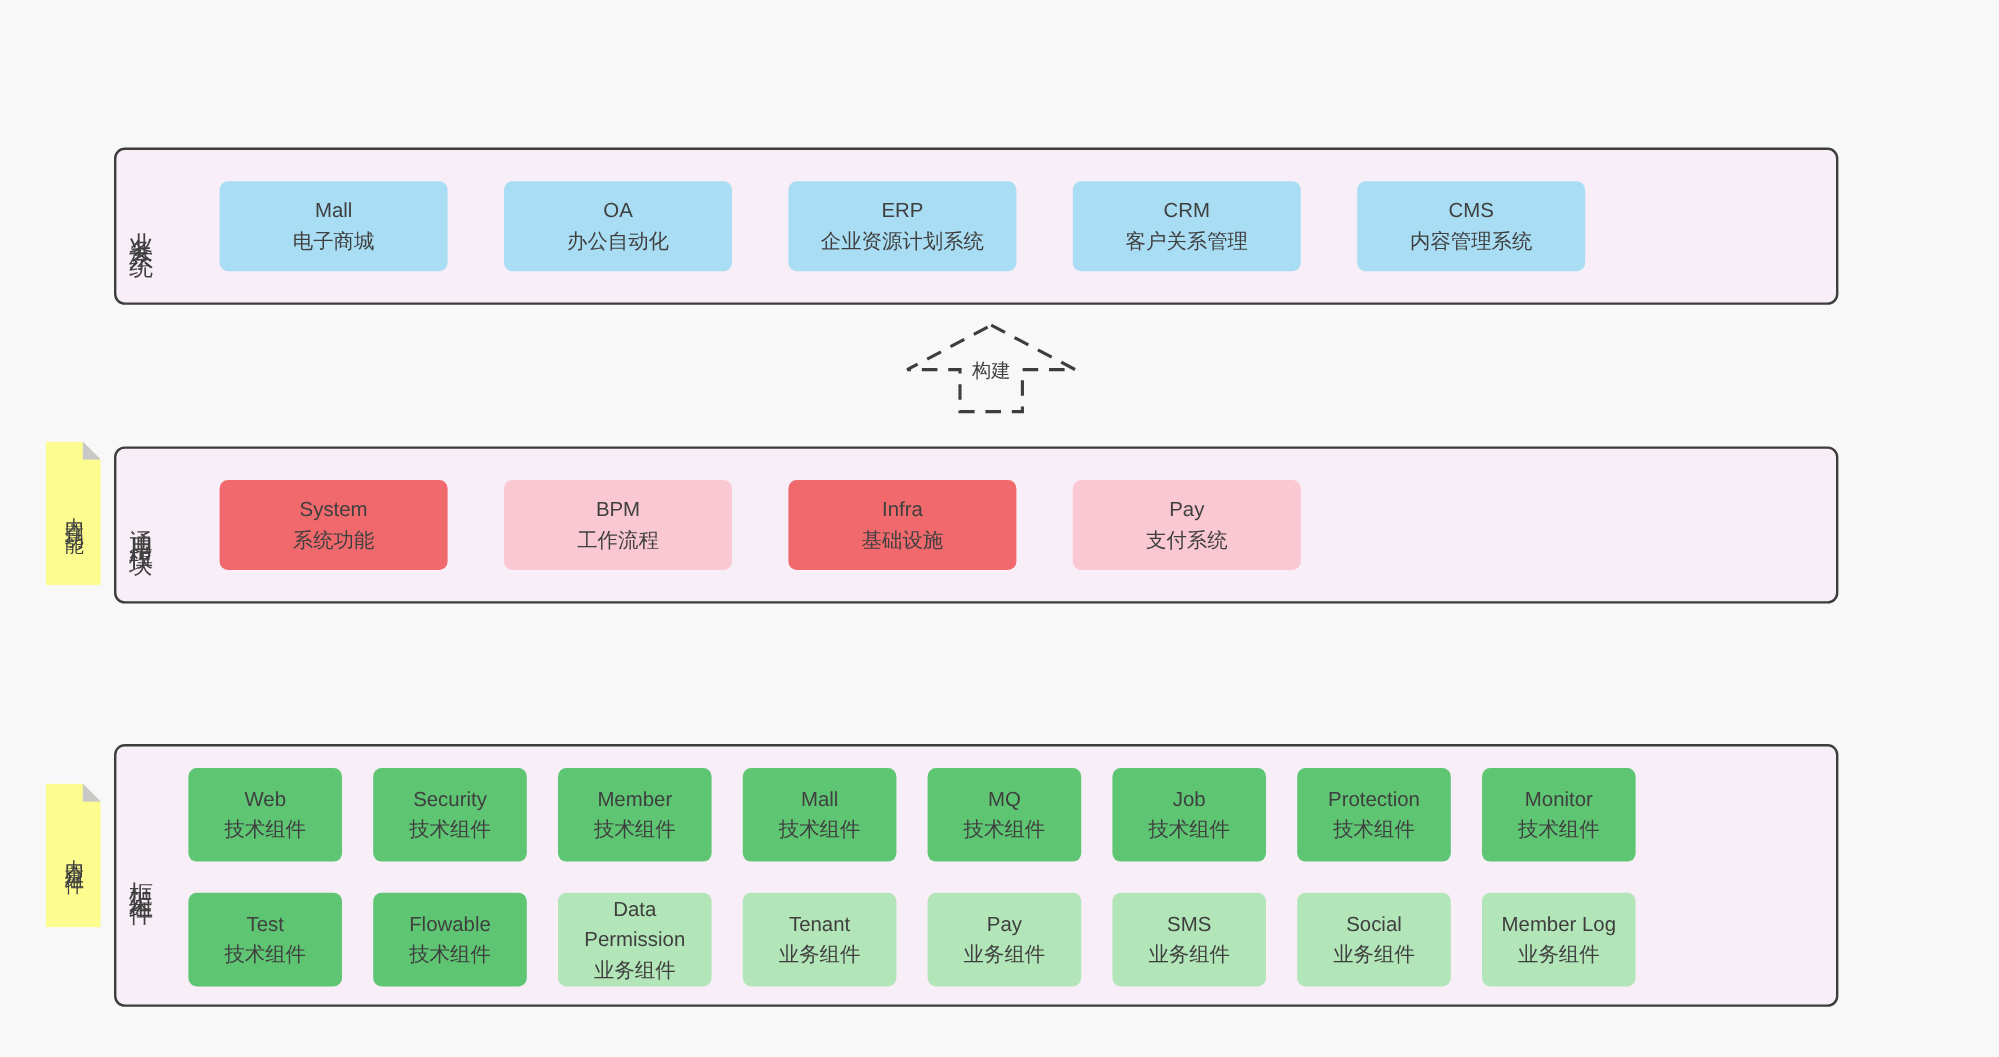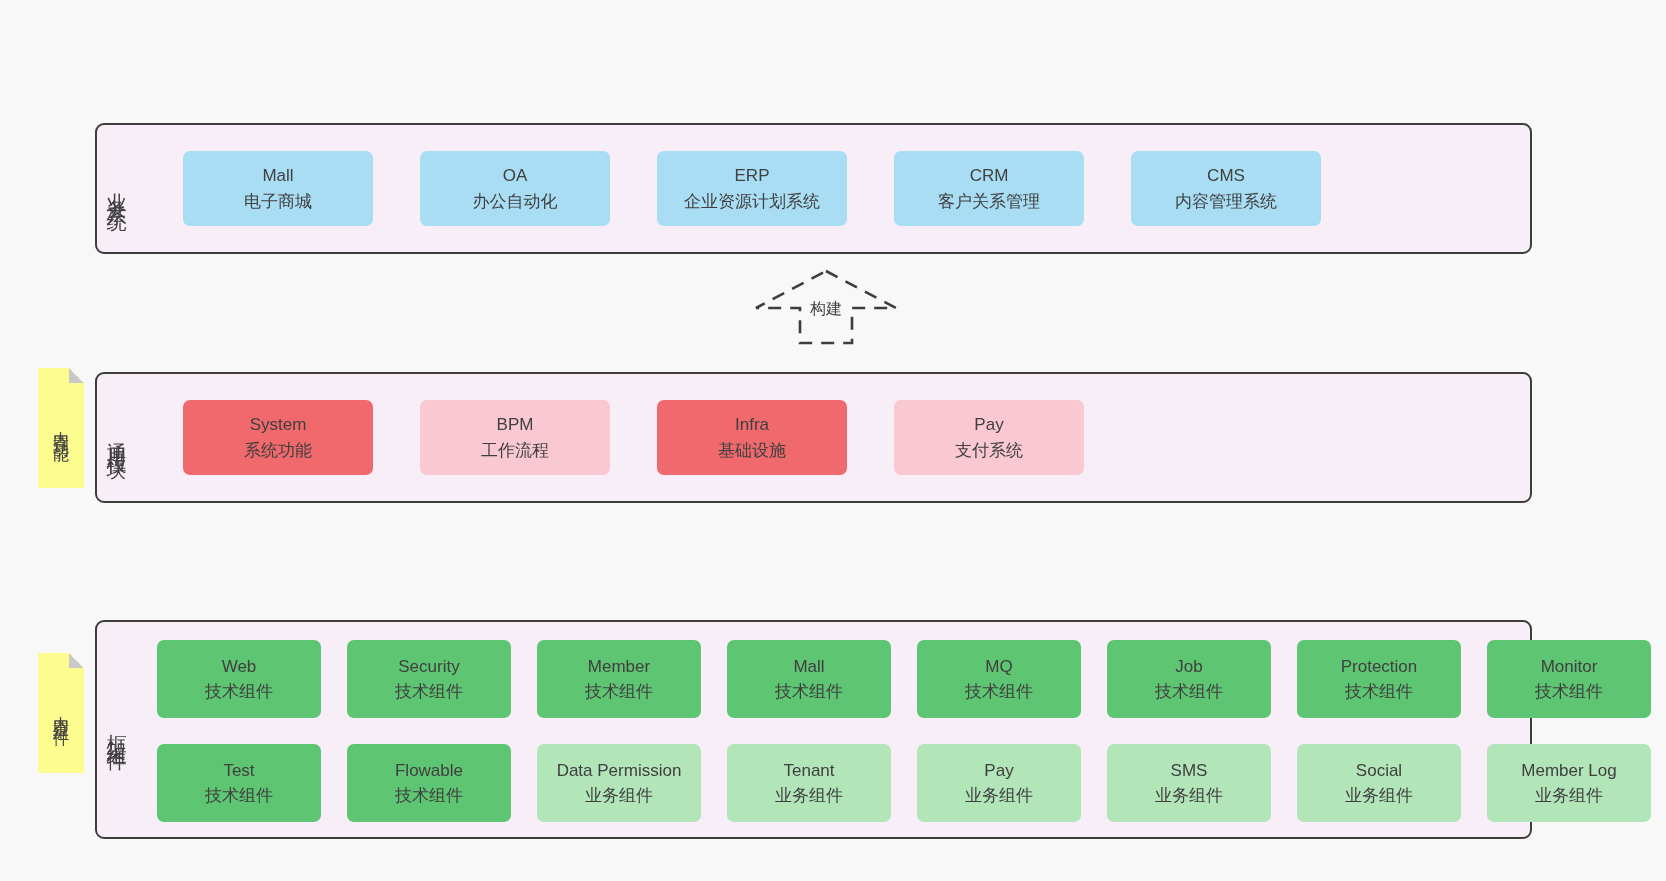--- a/index.html
+++ b/index.html
@@ -33,21 +33,21 @@
   }
   .row{display:flex;gap:26px;}
 
   
   .box{
     border-radius:7px;box-sizing:border-box;
     display:flex;flex-direction:column;align-items:center;justify-content:center;
     text-align:center;line-height:1.5;font-size:17px;padding:4px 6px;
   }
   .box.big{width:190px;height:75px;}
-  .box.small{width:164px;height:78px;}
+  .box.small{width:128px;height:78px;}
   .blue{background:var(--box-blue,#a9ddf4);}
   .red{background:var(--box-red,#f0696d);}
   .pink{background:var(--box-pink,#f9c8d3);}
   .green{background:var(--box-green,#5ec573);}
   .lightgreen{background:var(--box-lightgreen,#b2e5b8);}
   .bt,.bs{display:block;}
 
   
   .arrow{position:absolute;width:146px;height:78px;}
   .arrow svg{display:block;}

